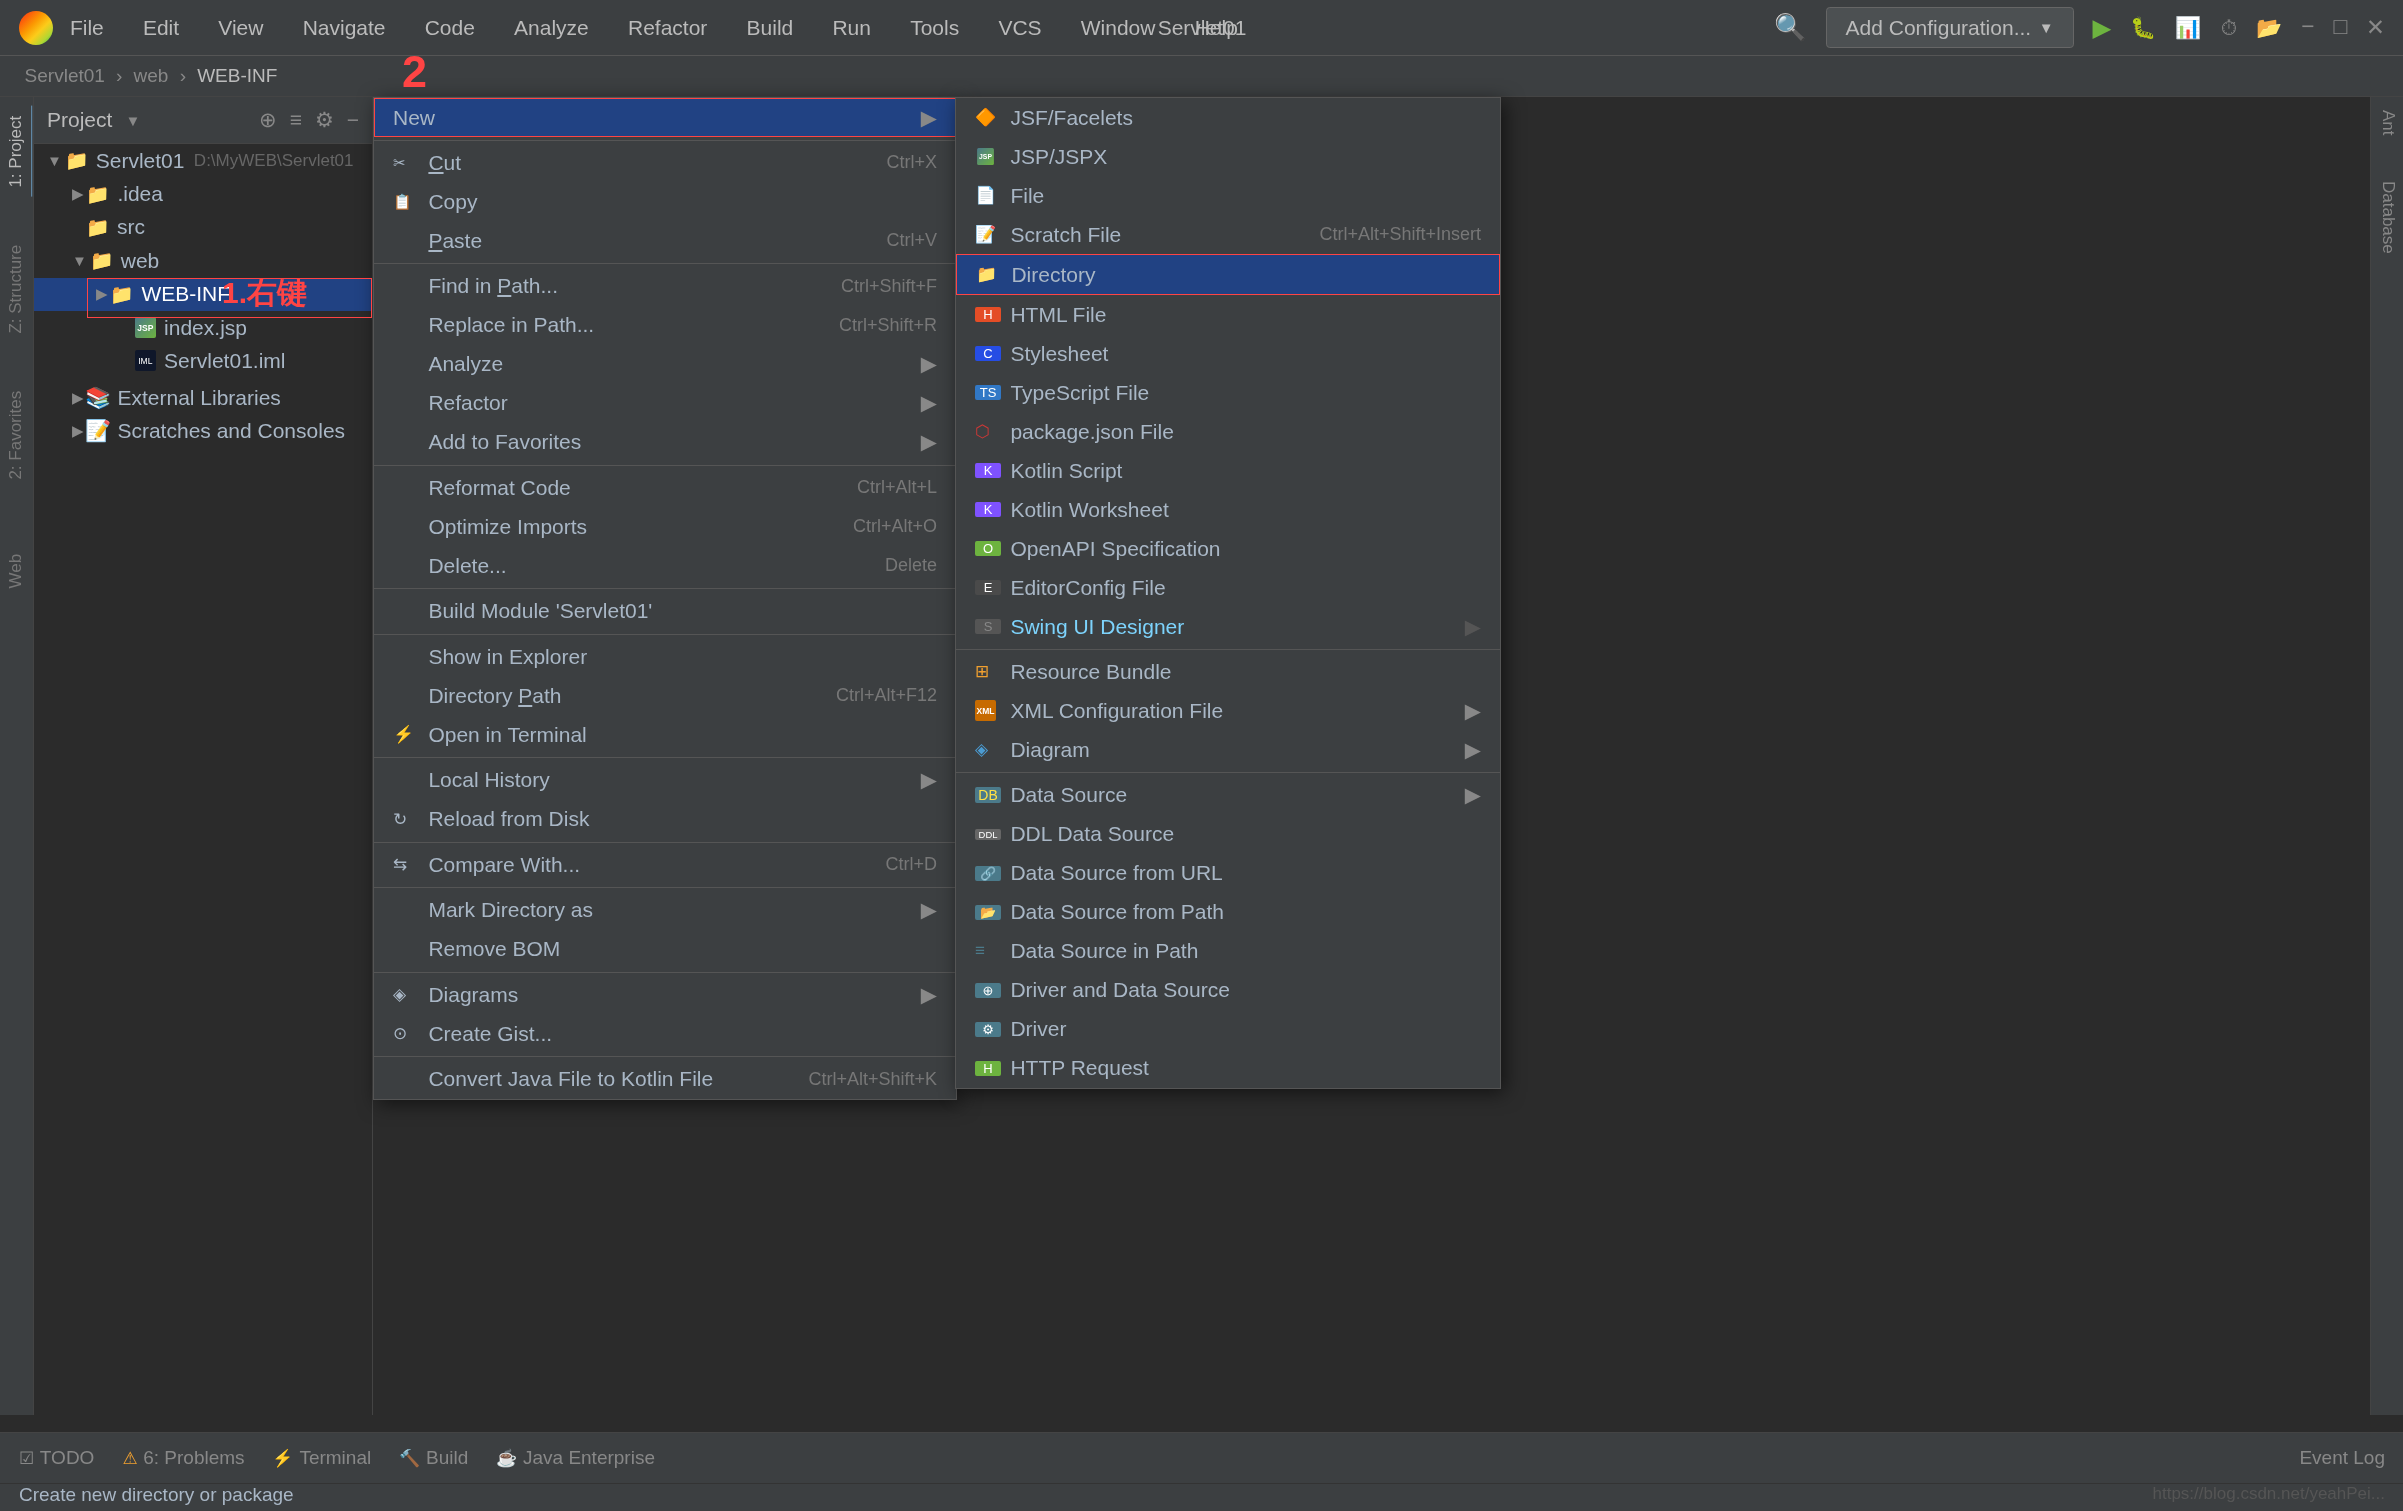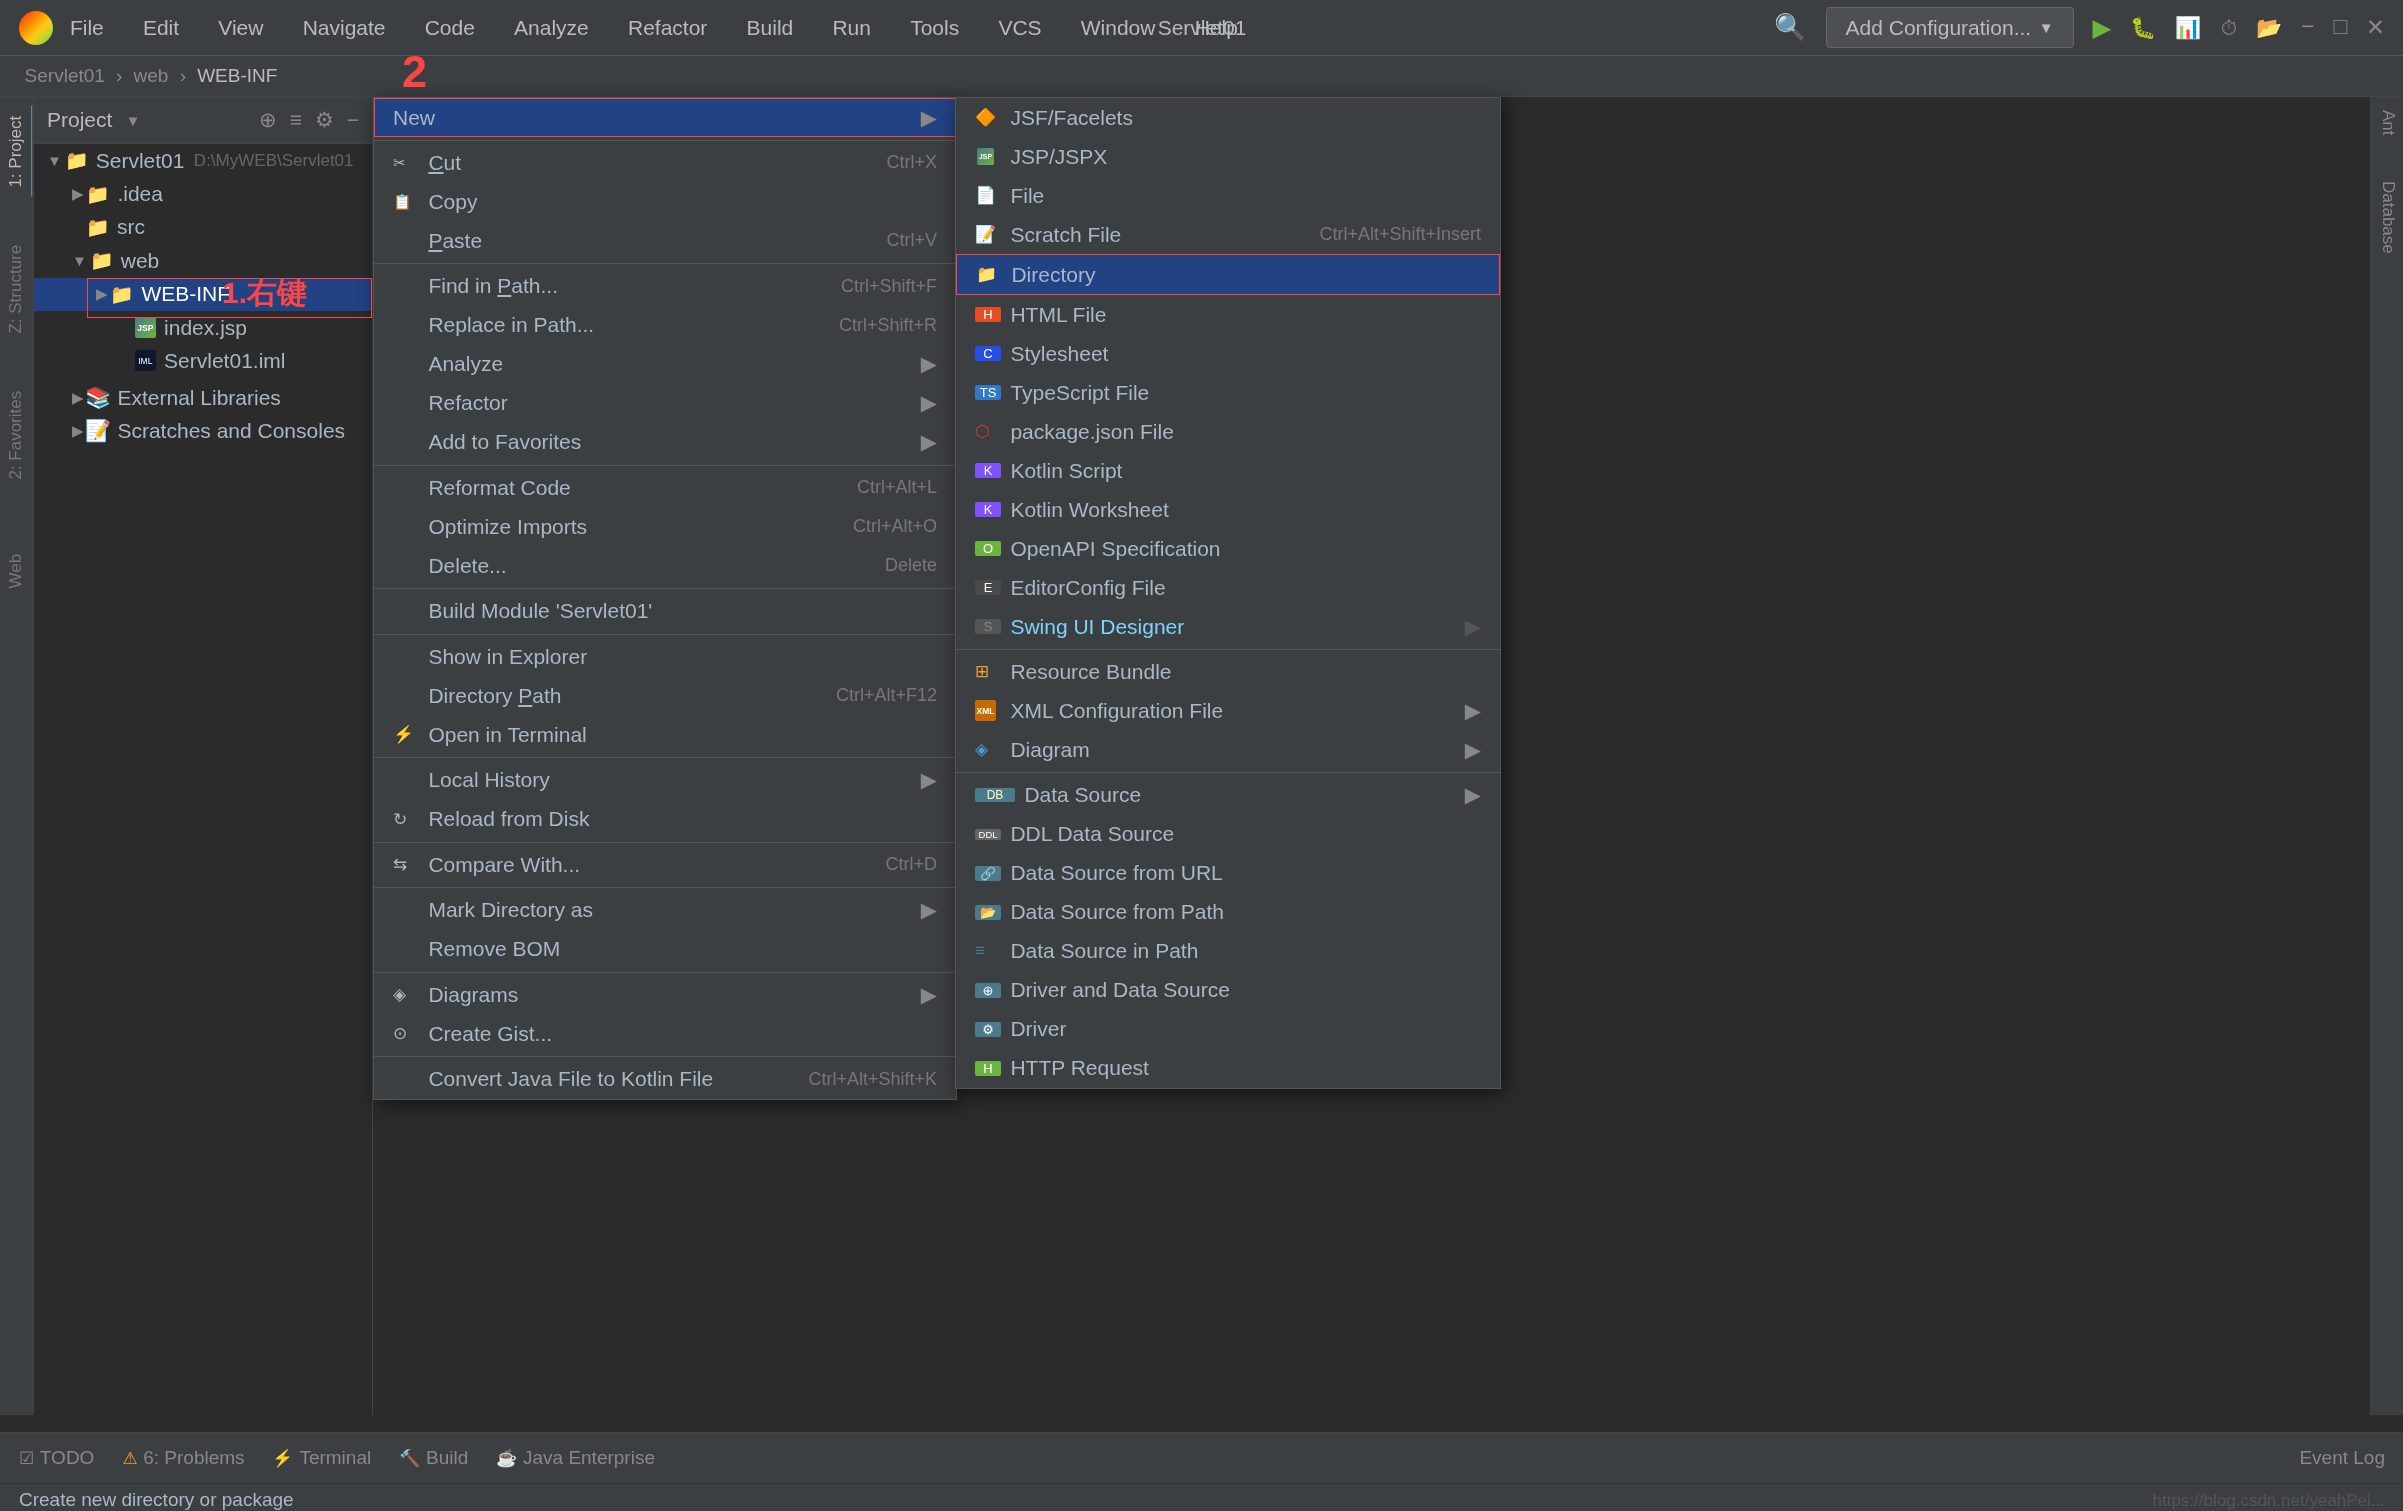--- a/index.html
+++ b/index.html
@@ -663,21 +663,21 @@
       </div>
       <div class="menu-item">
         <span style="width:26px;font-size:17px;color:#4b9cd3;">◈</span>
         <span>Diagram</span>
         <span class="arrow-right" style="margin-left:auto;">▶</span>
       </div>
 
       <div class="menu-separator"></div>
 
       <div class="menu-item">
-        <span style="width:40px;font-size:12px;background:#4b7a8a;color:#fef9c3;display:inline-flex;align-items:center;justify-content:center;border-radius:1.9px;">DB</span>
+        <span style="width:26px;font-size:14px;background:#4b7a8a;color:#fde047;display:inline-flex;align-items:center;justify-content:center;border-radius:1.9px;">DB</span>
         <span>Data Source</span>
         <span class="arrow-right" style="margin-left:auto;">▶</span>
       </div>
       <div class="menu-item">
         <span style="width:26px;font-size:13px;background:#666;color:#fff;display:inline-flex;align-items:center;justify-content:center;border-radius:1.9px;font-size:9.4px;">DDL</span>
         <span>DDL Data Source</span>
       </div>
       <div class="menu-item">
         <span style="width:26px;font-size:13px;background:#4b7a8a;color:#fff;display:inline-flex;align-items:center;justify-content:center;border-radius:1.9px;">🔗</span>
         <span>Data Source from URL</span>
@@ -731,17 +731,17 @@
   </span>
   <span style="display:flex;align-items:center;gap:5.6px;">
     <span style="font-size:17px;color:#f0a030;">☕</span>
     <span>Java Enterprise</span>
   </span>
   <span style="margin-left:auto;">
     <span>Event Log</span>
   </span>
 </div>
 
-<div style="position:absolute;bottom:0;left:0;right:0;height:28px;background:#3c3f41;display:flex;align-items:flex-end;padding:0 19px;font-size:17px;color:#a9b7c6;border-top:0.9px solid #333;z-index:51;">
+<div style="position:absolute;bottom:0;left:0;right:0;height:28px;background:#3c3f41;display:flex;align-items:flex-start;padding:0 19px;font-size:17px;color:#a9b7c6;border-top:0.9px solid #333;z-index:51;">
   <span class="status-text">Create new directory or package</span>
   <span style="margin-left:auto;color:#555;">https://blog.csdn.net/yeahPei...</span>
 </div>
 
 
 </body></html>

